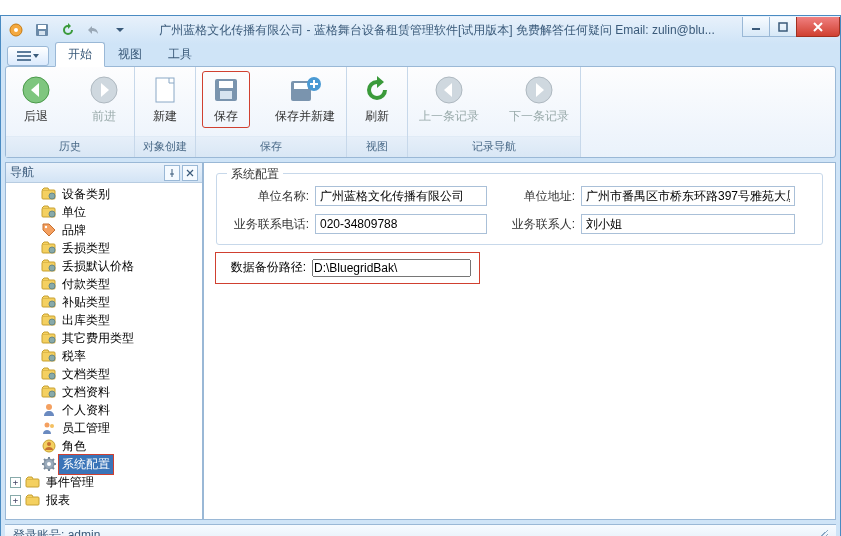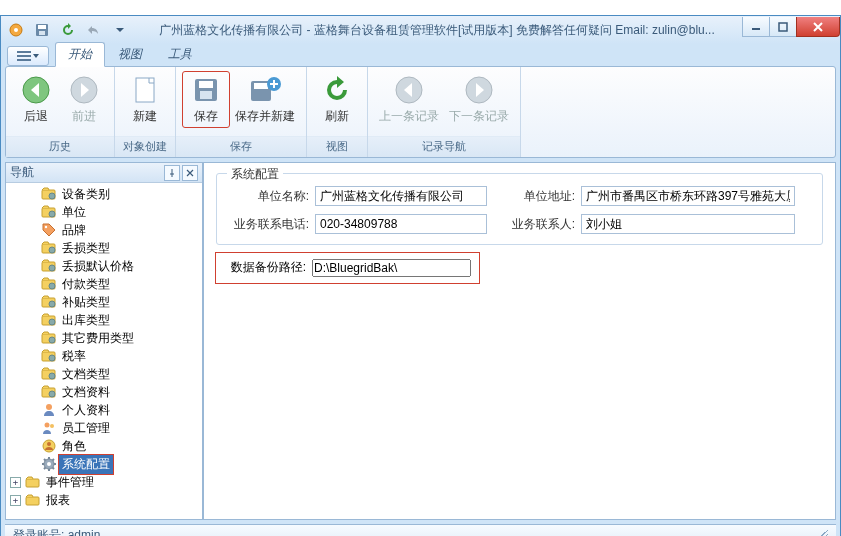--- a/index.html
+++ b/index.html
@@ -11,29 +11,29 @@
 .titlebar .qat { display: flex; gap: 4px; align-items: center; }
 .qat-btn { width: 22px; height: 22px; display: flex; align-items: center; justify-content: center; border-radius: 3px; }
 .titlebar .title-text { flex: 1; text-align: center; color: #3a5a7a; white-space: nowrap; overflow: hidden; text-overflow: ellipsis; padding: 0 10px; font-size: 12px; }
 .winbtns { display: flex; height: 22px; margin-top: -4px; }
 .winbtn { width: 28px; height: 20px; background: linear-gradient(#f7fbff,#d7e8f7); border: 1px solid #9ab8d6; border-top: none; display: flex; align-items: center; justify-content: center; margin-left: -1px; }
 .winbtn.close { width: 44px; background: linear-gradient(#f08080,#d04030); color: #fff; border-color: #a03020; border-top-right-radius: 0; border-bottom-right-radius: 4px; }
 .winbtn.min, .winbtn.max { color: #3a5a7a; }
 .winbtn.close svg { stroke: #fff; }
 
 
-.menutabs { height: 22px; display: flex; align-items: flex-end; padding-left: 6px; gap: 0; background: #cfe4f7; font-style: italic; }
+.menutabs { height: 22px; display: flex; align-items: flex-end; padding-left: 6px; gap: 0; background: #cfe4f7; }
 .app-btn { width: 42px; height: 20px; background: linear-gradient(#fff,#dbeafd); border: 1px solid #9ab8d6; border-radius: 3px; display: flex; align-items: center; justify-content: center; margin-right: 6px; }
 .menutab { padding: 3px 12px 3px; color: #3a5a7a; cursor: default; border: 1px solid transparent; border-bottom: none; }
 .menutab.active { background: #fff; border: 1px solid #9ab8d6; border-bottom: 1px solid #fff; border-radius: 3px 3px 0 0; position: relative; top: 1px; }
 
 
 .ribbon { height: 92px; background: linear-gradient(#fdfdfe,#eaf2fb); border: 1px solid #9ab8d6; border-radius: 3px; margin: 0 4px; display: flex; }
 .rgroup { border-right: 1px solid #c7d8ea; display: flex; flex-direction: column; }
-.rgroup .btns { flex: 1; display: flex; align-items: flex-start; padding: 4px 6px 0; gap: 0; }
+.rgroup .btns { flex: 1; display: flex; align-items: flex-start; padding: 4px 6px 0; gap: 20px; }
 .rgroup .glabel { text-align: center; font-size: 11px; color: #4a6a88; padding: 2px 0 3px; background: linear-gradient(#e6eff9,#d9e7f5); border-top: 1px solid #e0ebf6; }
 .rbtn { width: 48px; display: flex; flex-direction: column; align-items: center; gap: 2px; padding: 2px; border: 1px solid transparent; border-radius: 3px; }
 .rbtn.wide { width: 70px; }
 .rbtn .ico { width: 32px; height: 32px; display: flex; align-items: center; justify-content: center; }
 .rbtn .lbl { font-size: 12px; color: #333; text-align: center; white-space: nowrap; }
 .rbtn.disabled .lbl { color: #9aa; }
 .rbtn.hl { border: 1px solid #d04030; }
 
 
 .content { flex: 1; display: flex; margin: 4px; min-height: 0; }

